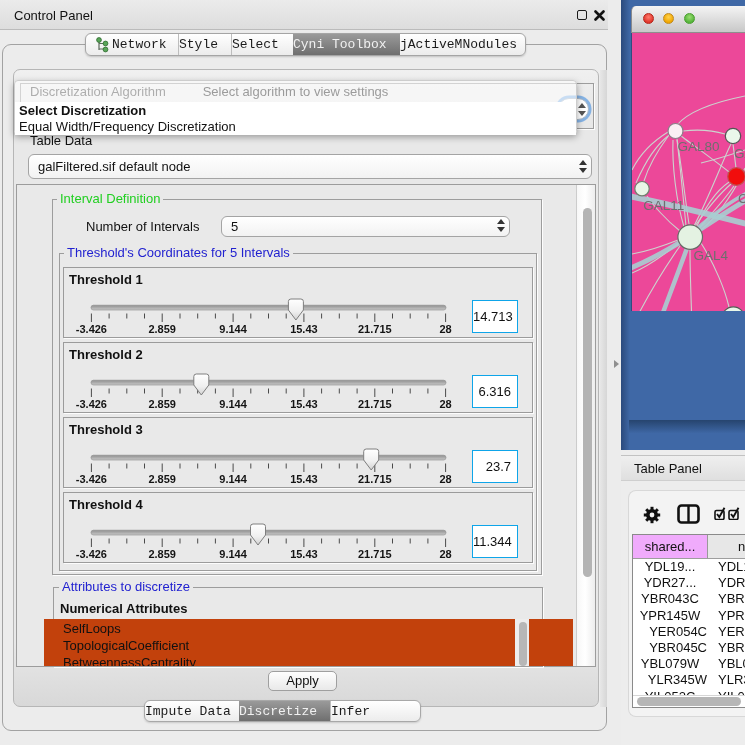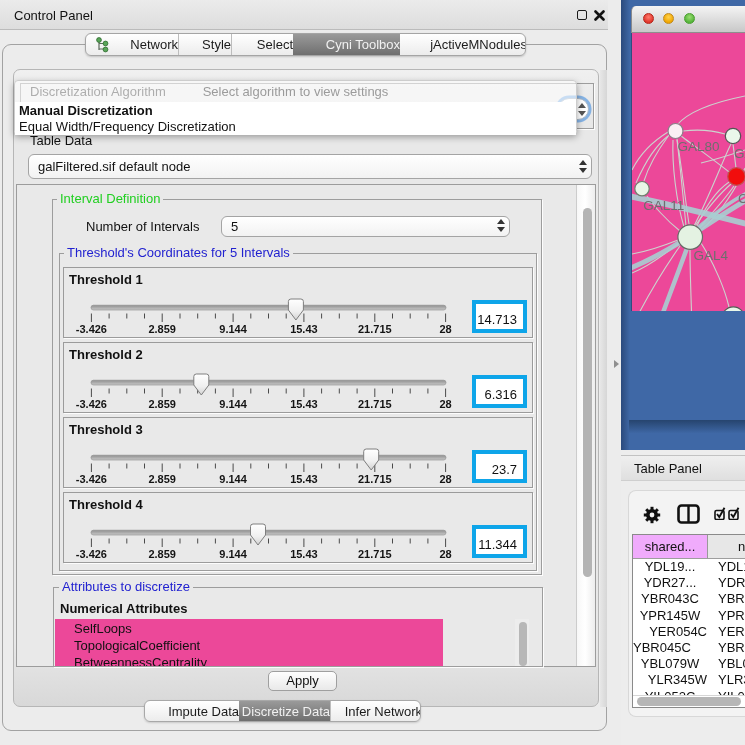--- a/index.html
+++ b/index.html
@@ -6,23 +6,23 @@
   font-family:"Liberation Sans", sans-serif; font-size:13px; color:#111;
   -webkit-font-smoothing:antialiased; position:relative; }
 .abs { position:absolute; }
 .etch { border:1px solid #9d9d9d; box-shadow:1px 1px 0 rgba(255,255,255,0.9); }
 .gtitle { position:absolute; background:#e9e9e9; padding:0 3px; line-height:14px; }
 .combo { position:absolute; background:linear-gradient(#ffffff,#f2f2f2); border:1px solid #a4a4a4; border-radius:6px; }
 .arr { position:absolute; width:0; height:0; }
 .tpanel { position:absolute; left:63px; width:470px; height:70.5px; background:#e9e9e9;
   border:1px solid #9b9b9b; box-shadow:1px 1px 0 rgba(255,255,255,0.85); }
 .ttitle { position:absolute; left:5px; top:4px; font-weight:bold; }
-.tval { position:absolute; left:408px; top:32px; width:55px; height:33px; background:#fff;
-  border:4px solid #0ea5e9; line-height:31px; text-align:right; padding-right:6px; }
-.seg { position:absolute; top:0; bottom:0; line-height:21px; text-align:right; color:#1b1b1b; }
+.tval { position:absolute; left:408px; top:32px; width:46px; height:33px; background:#fff;
+  border:1px solid #0ea5e9; line-height:31px; text-align:right; padding-right:6px; }
+.seg { position:absolute; top:0; bottom:0; line-height:21px; text-align:left; color:#1b1b1b;font-family:Liberation Mono, monospace; }
 .seg.dark { background:linear-gradient(#9a9a9a,#6f6f6f); color:#f1f1f1; }
 .sep { border-left:1px solid #bdbdbd; }
 </style></head>
 <body>
 
 <div class="abs" style="left:0;top:0;width:618px;height:30px;background:linear-gradient(#ebebeb,#dddddd);border-bottom:1px solid #bbbbbb"></div>
 <div class="abs" style="left:14px;top:8px;font-size:13px">Control Panel</div>
 <div class="abs" style="left:577px;top:10px;width:10px;height:10px;border:1.6px solid #1a1a1a;border-radius:2px"></div>
 <svg class="abs" style="left:594px;top:10px" width="11" height="11" viewBox="0 0 11 11">
     <path d="M1.5,1.5 L9.5,9.5 M9.5,1.5 L1.5,9.5" stroke="#111" stroke-width="2.6" stroke-linecap="round"></path>
@@ -52,21 +52,21 @@
 
 <div class="abs" style="left:558px;top:98px;width:31px;height:22px;border-radius:11px;background:#fff;border:1px solid #a9b9c9;box-shadow:0 0 0 2.5px rgba(100,160,225,0.75)"></div>
 <div class="arr" style="left:578px;top:103px;border-left:4px solid transparent;border-right:4px solid transparent;border-bottom:5px solid #555"></div>
 <div class="arr" style="left:578px;top:111px;border-left:4px solid transparent;border-right:4px solid transparent;border-top:5px solid #555"></div>
 
 <div class="abs" style="left:30px;top:133px">Table Data</div>
 
 <div class="abs" style="left:14px;top:80px;width:563px;height:54px;border-radius:4px;box-shadow:0 3px 7px rgba(0,0,0,0.35);border:1px solid #cdcdcd">
   <div style="position:absolute;left:0;top:0;width:100%;height:21px;background:rgba(255,255,255,0.55);line-height:21px;text-align:center;color:#9b9b9b;border-radius:4px 4px 0 0">Select algorithm to view settings</div>
   <div style="position:absolute;left:0;top:21px;width:100%;height:33px;background:#fff"></div>
-  <div style="position:absolute;left:4px;top:22px;font-weight:bold">Manual Discretization</div>
+  <div style="position:absolute;left:4px;top:22px;font-weight:bold">Select Discretization</div>
   <div style="position:absolute;left:4px;top:38px">Equal Width/Frequency Discretization</div>
 </div>
 
 <div class="combo" style="left:28px;top:154px;width:564px;height:25px"></div>
 <div class="abs" style="left:38px;top:159px">galFiltered.sif default node</div>
 <div class="arr" style="left:579px;top:160px;border-left:4.5px solid transparent;border-right:4.5px solid transparent;border-bottom:5.5px solid #333"></div>
 <div class="arr" style="left:579px;top:168px;border-left:4.5px solid transparent;border-right:4.5px solid transparent;border-top:5.5px solid #333"></div>
 
 <div class="abs" style="left:16px;top:184px;width:580px;height:483px;border:1px solid #9c9c9c;background:#e9e9e9"></div>
 <div class="abs" style="left:576px;top:185px;width:19px;height:481px;background:linear-gradient(to right,#f7f7f7,#ffffff 45%,#ededed);border-left:1px solid #cccccc"></div>
@@ -242,21 +242,21 @@
       <g transform="translate(186.0,30.5)">
         <path d="M3,0.5 H13 Q15.5,0.5 15.5,3 V11.5 L8,21.5 L0.5,11.5 V3 Q0.5,0.5 3,0.5 Z" fill="url(#thm)" stroke="#7e7e7e" stroke-width="1"></path>
       </g>
     </svg>
     <div class="tval">11.344</div>
   </div>
 
 <div class="abs etch" style="left:53px;top:587px;width:490px;height:80px"></div>
 <div class="gtitle" style="left:59px;top:580px;color:#2222d0">Attributes to discretize</div>
 <div class="abs" style="left:60px;top:601px;font-weight:bold">Numerical Attributes</div>
-<div class="abs" style="left:55px;top:619px;width:388px;height:47px;background:#ec4899;overflow:hidden">
+<div class="abs" style="left:44px;top:619px;width:529px;height:47px;background:#c2410c;overflow:hidden">
   <div style="position:absolute;left:19px;top:2px">SelfLoops</div>
   <div style="position:absolute;left:19px;top:19px">TopologicalCoefficient</div>
   <div style="position:absolute;left:19px;top:36px">BetweennessCentrality</div>
 </div>
 <div class="abs" style="left:515px;top:619px;width:14px;height:47px;background:#ededed"></div>
 <div class="abs" style="left:518.5px;top:622px;width:8px;height:44px;border-radius:4px;background:#b7b7b7"></div>
 
 <div class="abs" style="left:268px;top:671px;width:69px;height:20px;border:1px solid #9f9f9f;border-radius:5px;background:linear-gradient(#fefefe,#e9e9e9);text-align:center;line-height:18px">Apply</div>
 
 <div class="abs" style="left:144px;top:700px;width:277px;height:22px;border:1px solid #a8a8a8;border-radius:6px;background:linear-gradient(#ffffff,#ececec);box-shadow:0 1px 2px rgba(0,0,0,0.15);overflow:hidden">
@@ -366,21 +366,21 @@
   <div style="position:absolute;left:0;top:24.0px;width:74px;height:16.2px;line-height:16.2px;text-align:center">YDL19...</div>
     <div style="position:absolute;left:85px;top:24.0px;width:40px;height:16.2px;line-height:16.2px">YDL1</div>
     <div style="position:absolute;left:0;top:40.2px;width:74px;height:16.2px;line-height:16.2px;text-align:center">YDR27...</div>
     <div style="position:absolute;left:85px;top:40.2px;width:40px;height:16.2px;line-height:16.2px">YDR2</div>
     <div style="position:absolute;left:0;top:56.4px;width:74px;height:16.2px;line-height:16.2px;text-align:center">YBR043C</div>
     <div style="position:absolute;left:85px;top:56.4px;width:40px;height:16.2px;line-height:16.2px">YBR0</div>
     <div style="position:absolute;left:0;top:72.6px;width:74px;height:16.2px;line-height:16.2px;text-align:center">YPR145W</div>
     <div style="position:absolute;left:85px;top:72.6px;width:40px;height:16.2px;line-height:16.2px">YPR1</div>
     <div style="position:absolute;left:0;top:88.8px;width:74px;height:16.2px;line-height:16.2px;text-align:right">YER054C</div>
     <div style="position:absolute;left:85px;top:88.8px;width:40px;height:16.2px;line-height:16.2px">YER0</div>
-    <div style="position:absolute;left:0;top:105.0px;width:74px;height:16.2px;line-height:16.2px;text-align:left">YBR045C</div>
+    <div style="position:absolute;left:0;top:105.0px;width:74px;height:16.2px;line-height:16.2px;text-align:right">YBR045C</div>
     <div style="position:absolute;left:85px;top:105.0px;width:40px;height:16.2px;line-height:16.2px">YBR0</div>
     <div style="position:absolute;left:0;top:121.2px;width:74px;height:16.2px;line-height:16.2px;text-align:center">YBL079W</div>
     <div style="position:absolute;left:85px;top:121.2px;width:40px;height:16.2px;line-height:16.2px">YBL0</div>
     <div style="position:absolute;left:0;top:137.4px;width:74px;height:16.2px;line-height:16.2px;text-align:right">YLR345W</div>
     <div style="position:absolute;left:85px;top:137.4px;width:40px;height:16.2px;line-height:16.2px">YLR3</div>
     <div style="position:absolute;left:0;top:153.6px;width:74px;height:16.2px;line-height:16.2px;text-align:center">YIL052C</div>
     <div style="position:absolute;left:85px;top:153.6px;width:40px;height:16.2px;line-height:16.2px">YIL0</div>
   <div style="position:absolute;left:0;top:160px;width:113px;height:14px;background:#fff;border-top:1px solid #d6d6d6"></div>
   <div style="position:absolute;left:4px;top:162px;width:104px;height:9px;border-radius:4.5px;background:#b6b6b6"></div>
 </div>

